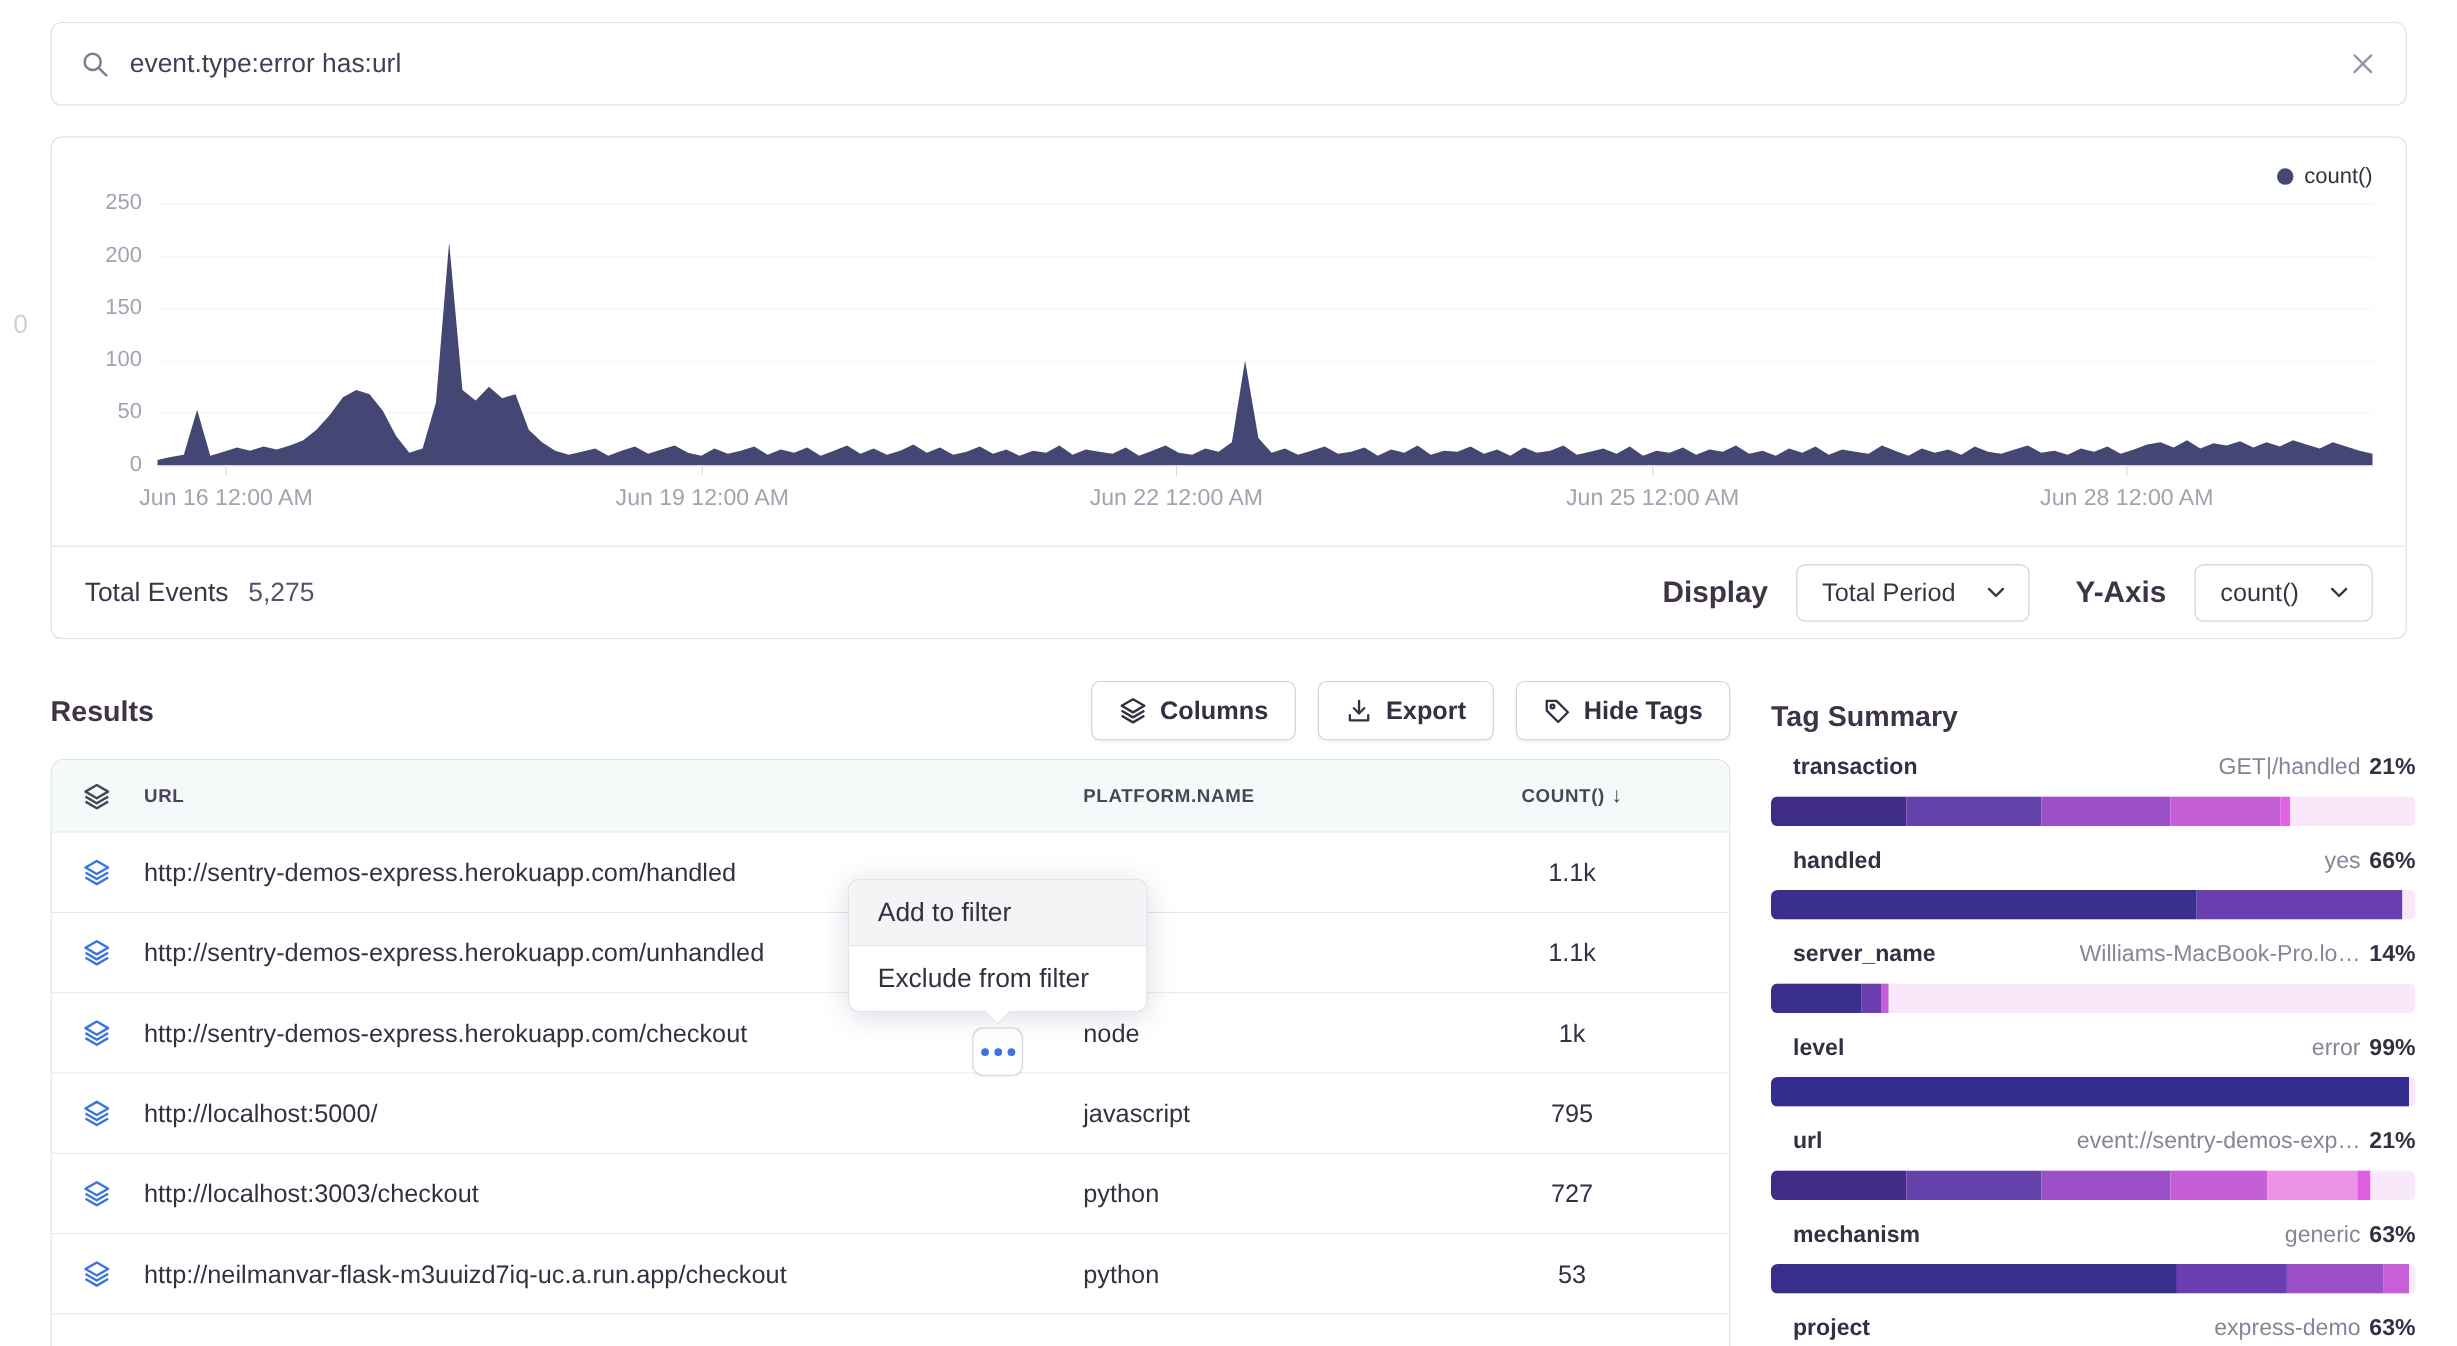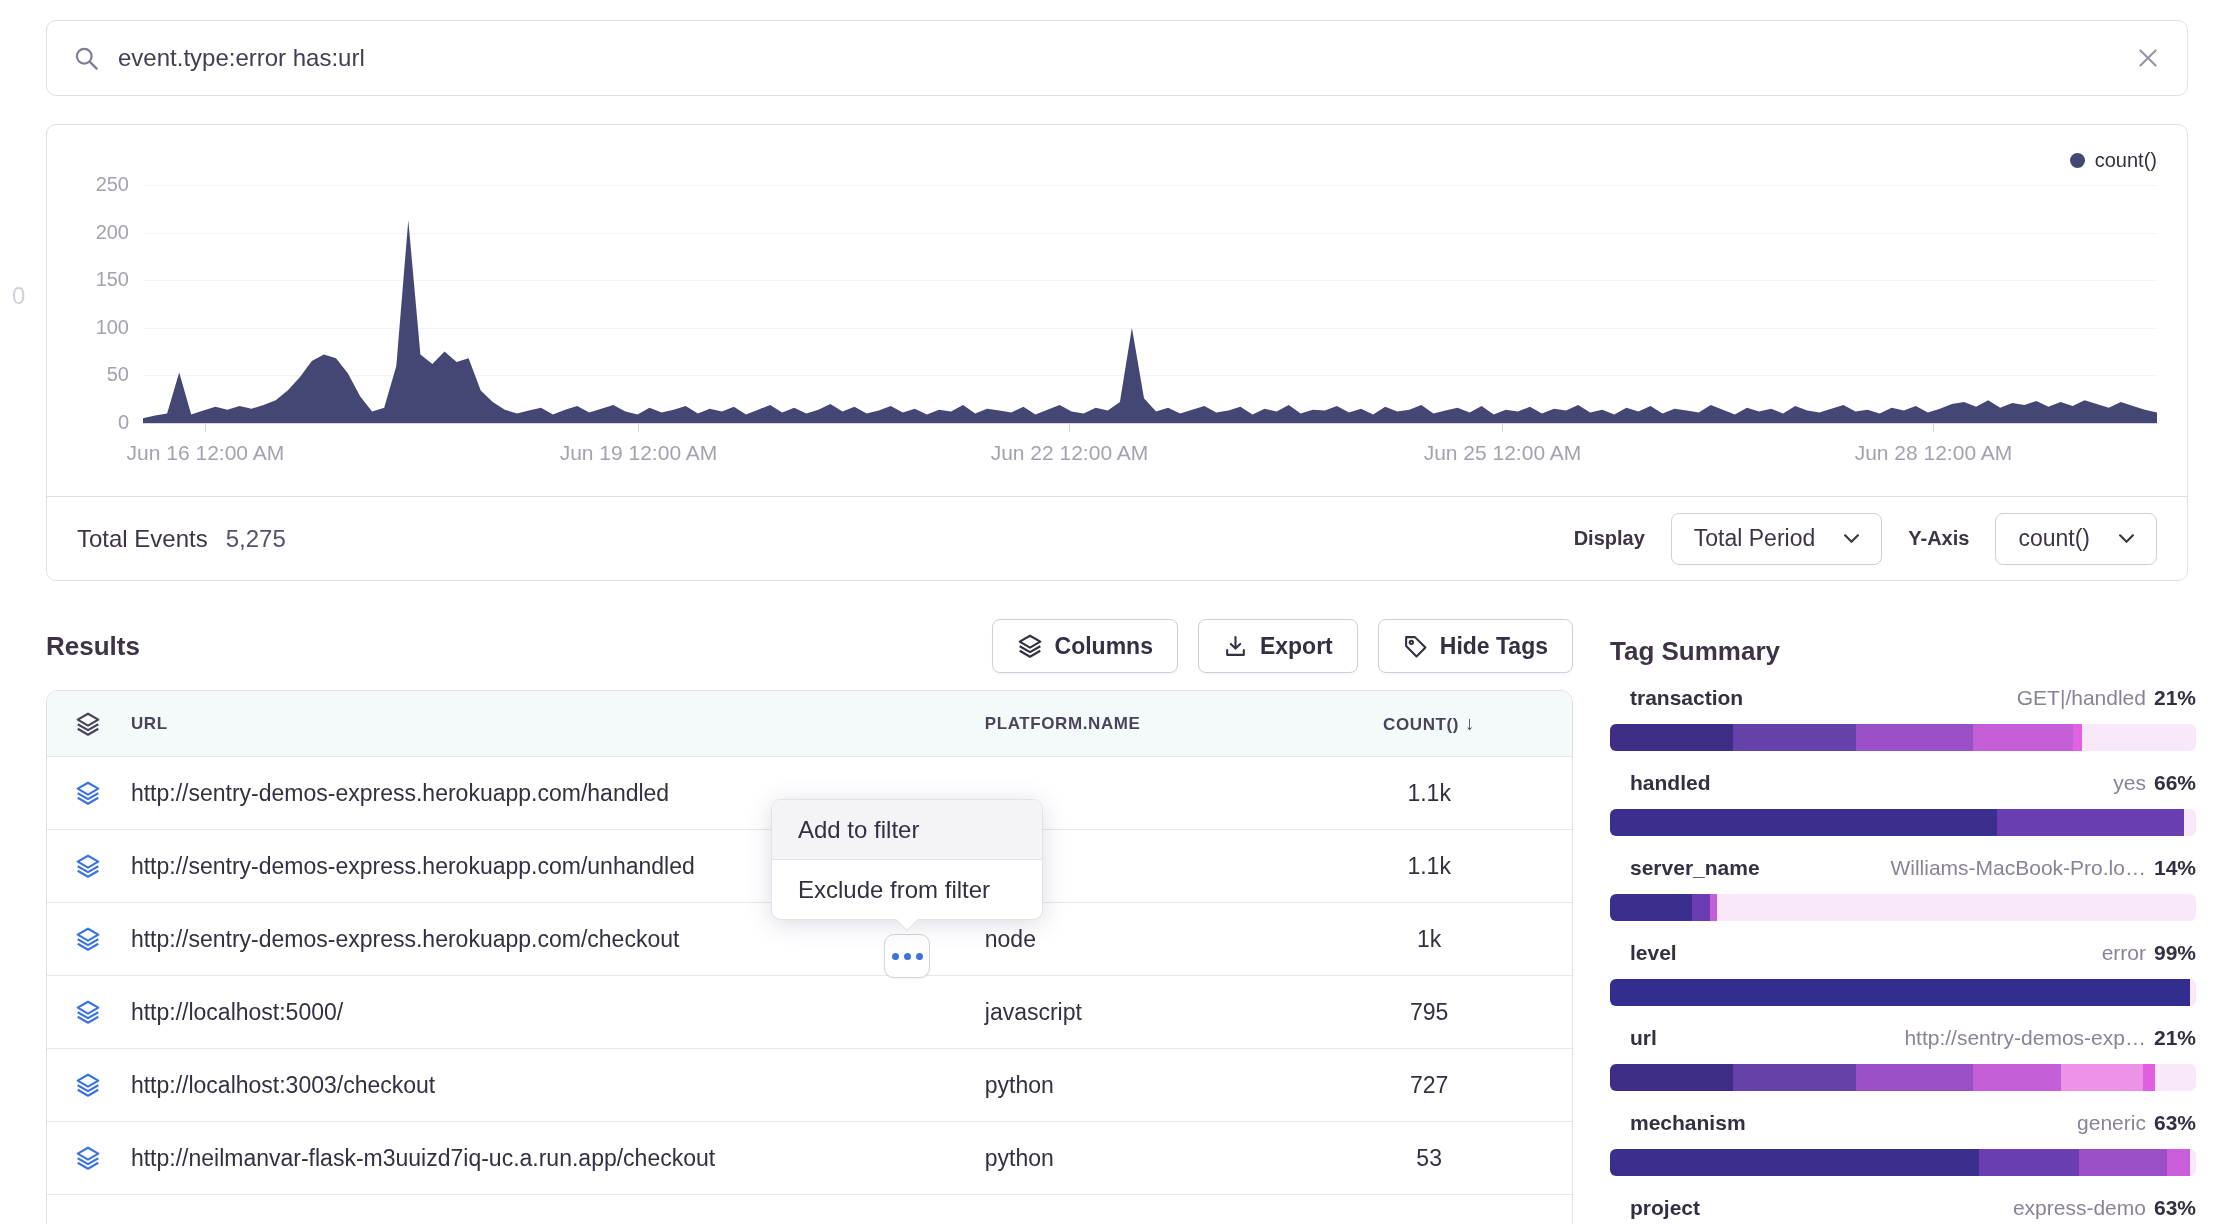--- a/index.html
+++ b/index.html
@@ -38,21 +38,21 @@
 
   .chart-footer {
     position:absolute; left:0; right:0; bottom:0; height:84px;
     border-top:1.5px solid #E2DEE9; display:flex; align-items:center;
     justify-content:space-between; padding:0 30px;
   }
   .total-group { display:flex; align-items:baseline; gap:18px; }
   .total-label { font-size:24px; font-weight:normal; color:#3E3446; }
   .total-value { font-size:24px; color:#56506A; }
   .footer-controls { display:flex; align-items:center; gap:26px; }
-  .ctrl-label { font-size:20px; font-weight:bold; color:#3E3446; }
+  .ctrl-label { font-size:27px; font-weight:bold; color:#3E3446;margin-left:16px; }
   .dropdown {
     height:52px; border:1.5px solid #D2CDD9; border-radius:8px; background:#fff;
     display:flex; align-items:center; gap:29px; padding:0 22px; font-size:23px;
     color:#3E3446; cursor:pointer;
   }
 
   
   .results-row { position:absolute; left:46px; top:618px; width:1527px; height:56px; display:flex; align-items:center; }
   .results-title { font-size:26px; font-weight:bold; color:#3E3446; }
   .toolbar { margin-left:auto; display:flex; gap:20px; }
@@ -380,21 +380,21 @@
           <span class="tag-pct">99%</span>
         </div>
         <div class="tag-bar">
           <div class="tag-seg" style="background: rgb(51, 45, 144); width: 99%;"></div>
           <div class="tag-seg" style="background: rgb(249, 232, 250); width: 1%;"></div>
         </div>
       </div>
       <div class="tag-item">
         <div class="tag-label-row">
           <span class="tag-name">url</span>
-          <span class="tag-value">http://sentry-demos-exp…</span>
+          <span class="tag-value">event://sentry-demos-exp…</span>
           <span class="tag-pct">21%</span>
         </div>
         <div class="tag-bar">
           <div class="tag-seg" style="background: rgb(62, 44, 133); width: 21%;"></div>
           <div class="tag-seg" style="background: rgb(101, 66, 169); width: 21%;"></div>
           <div class="tag-seg" style="background: rgb(154, 79, 198); width: 20%;"></div>
           <div class="tag-seg" style="background: rgb(196, 95, 215); width: 15%;"></div>
           <div class="tag-seg" style="background: rgb(236, 147, 232); width: 14%;"></div>
           <div class="tag-seg" style="background: rgb(224, 95, 224); width: 2%;"></div>
           <div class="tag-seg" style="background: rgb(249, 232, 250); width: 7%;"></div>

